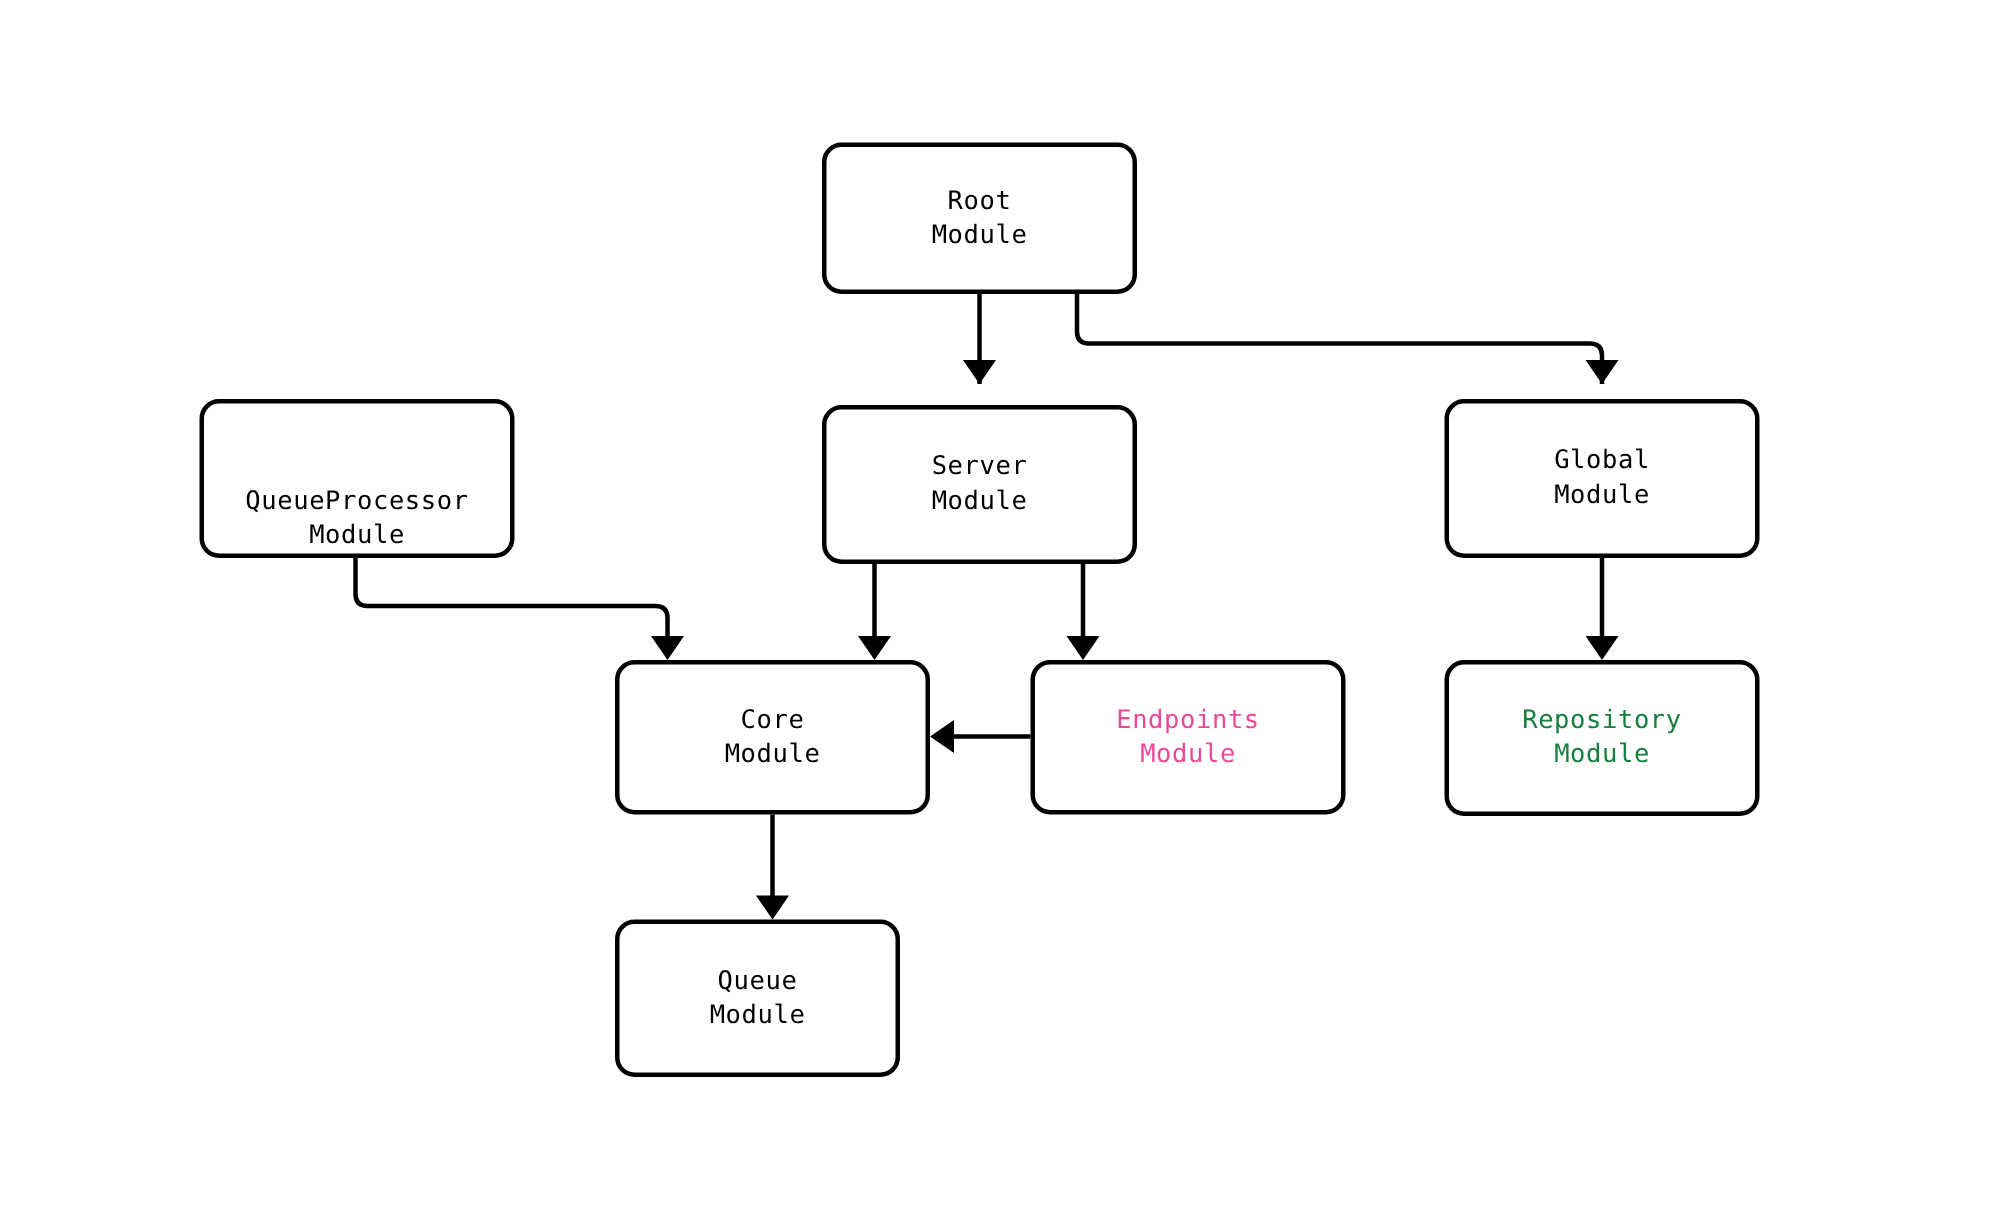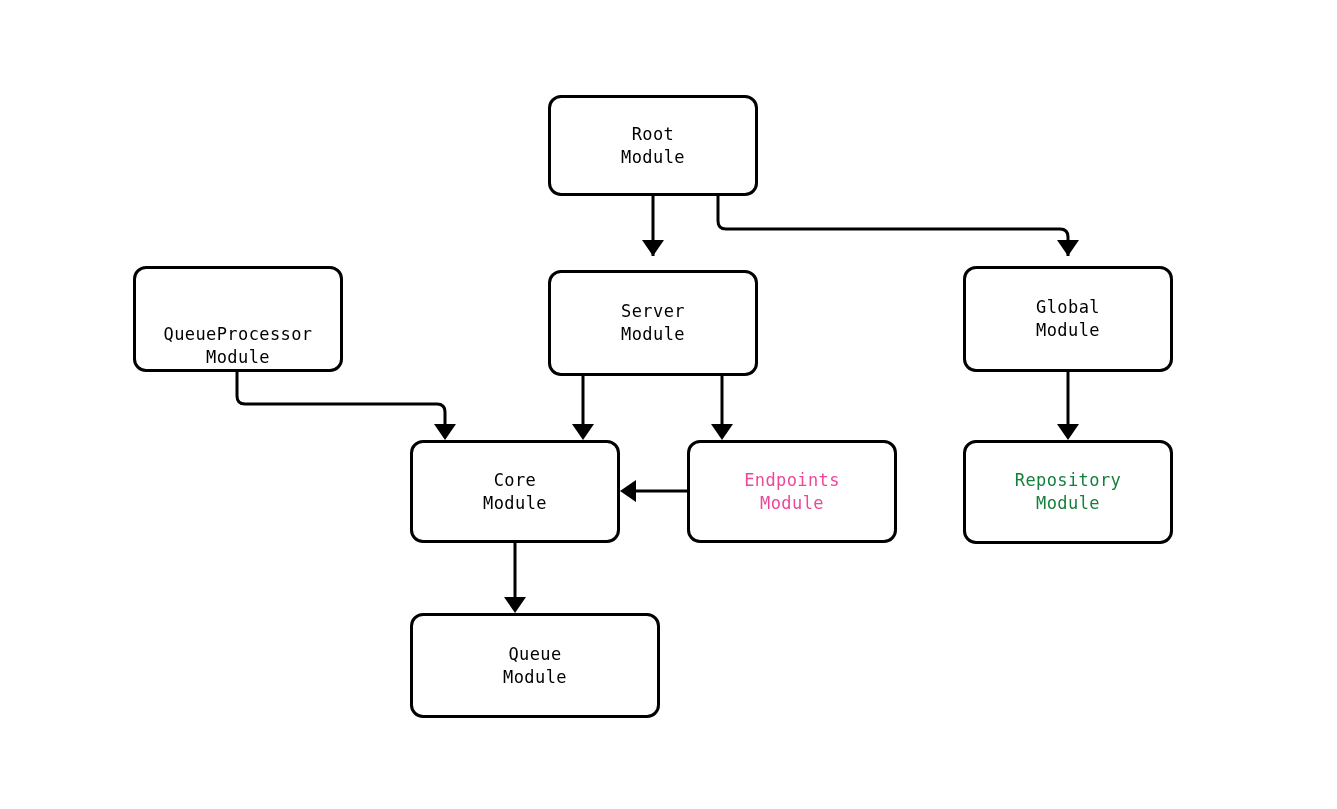--- a/index.html
+++ b/index.html
@@ -101,19 +101,19 @@
         <span class="node-line">Module</span>
       </div>
       <div class="node-box" style="left: 687px; top: 440px; width: 210px; height: 103px; border-color: rgb(0, 0, 0); color: #ec4899;">
         <span class="node-line">Endpoints</span>
         <span class="node-line">Module</span>
       </div>
       <div class="node-box" style="left: 963px; top: 440px; width: 210px; height: 104px; border-color: rgb(0, 0, 0); color: #15803d;">
         <span class="node-line">Repository</span>
         <span class="node-line">Module</span>
       </div>
-      <div class="node-box" style="left: 410px; top: 613px; width: 250px; height: 105px; border-color: rgb(0, 0, 0); color: rgb(0, 0, 0);">
+      <div class="node-box" style="left: 410px; top: 613px; width: 190px; height: 105px; border-color: rgb(0, 0, 0); color: rgb(0, 0, 0);">
         <span class="node-line">Queue</span>
         <span class="node-line">Module</span>
       </div>
     </div>
 
 </div>
 
 </body></html>

